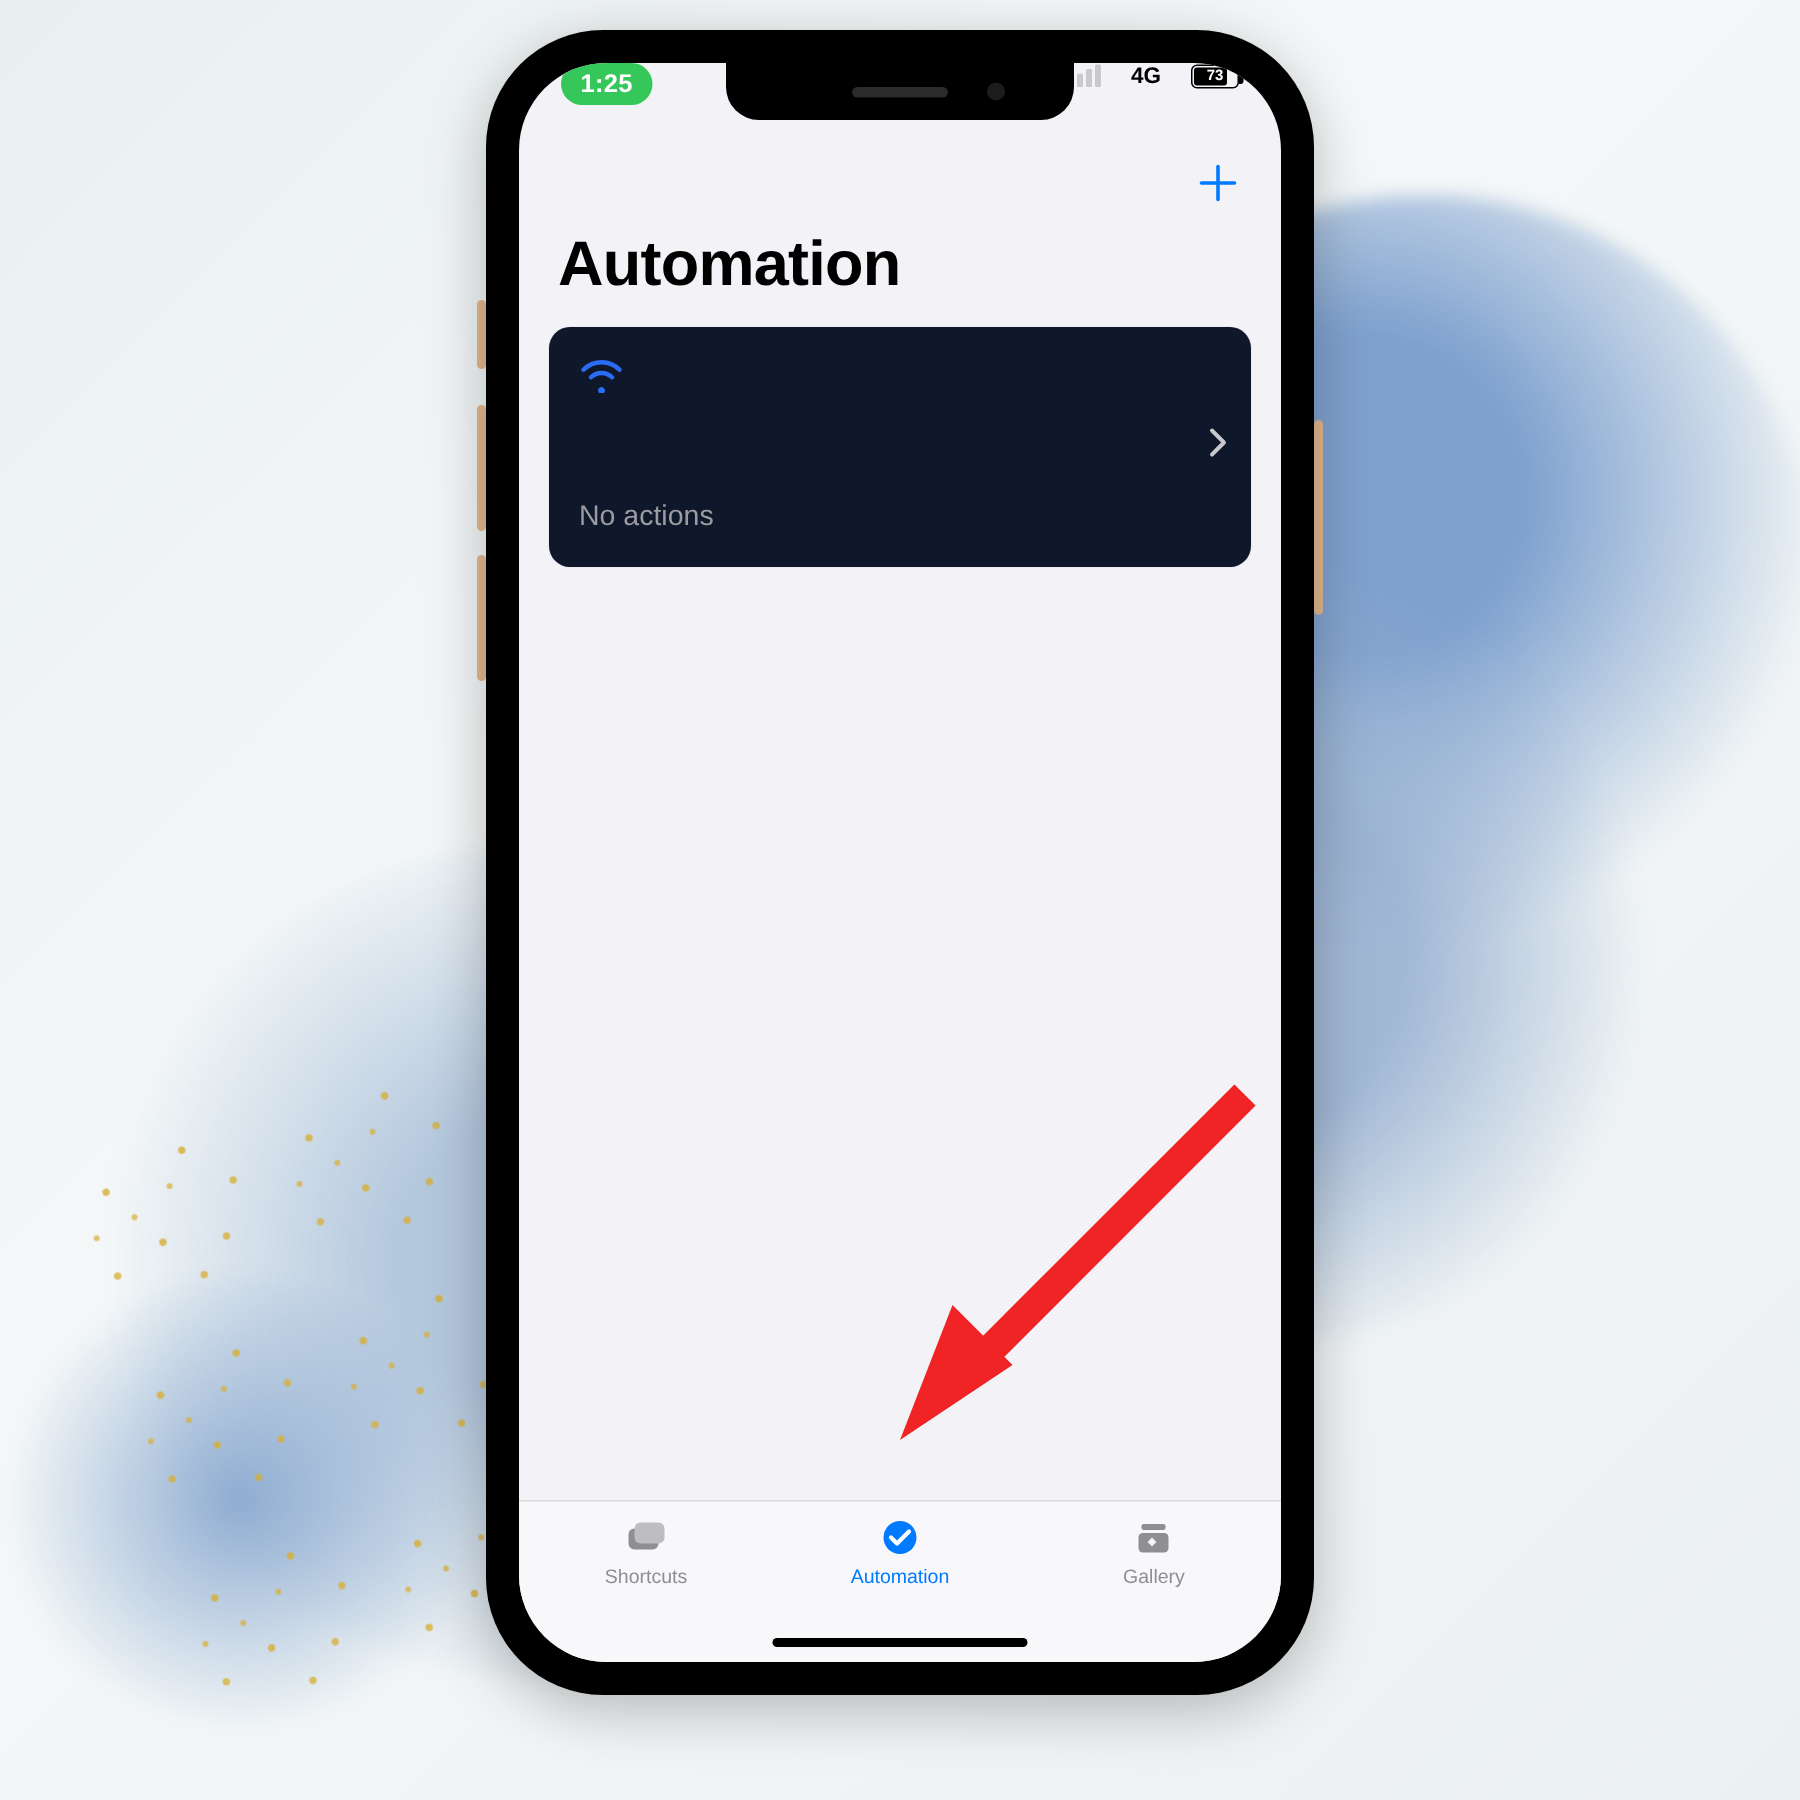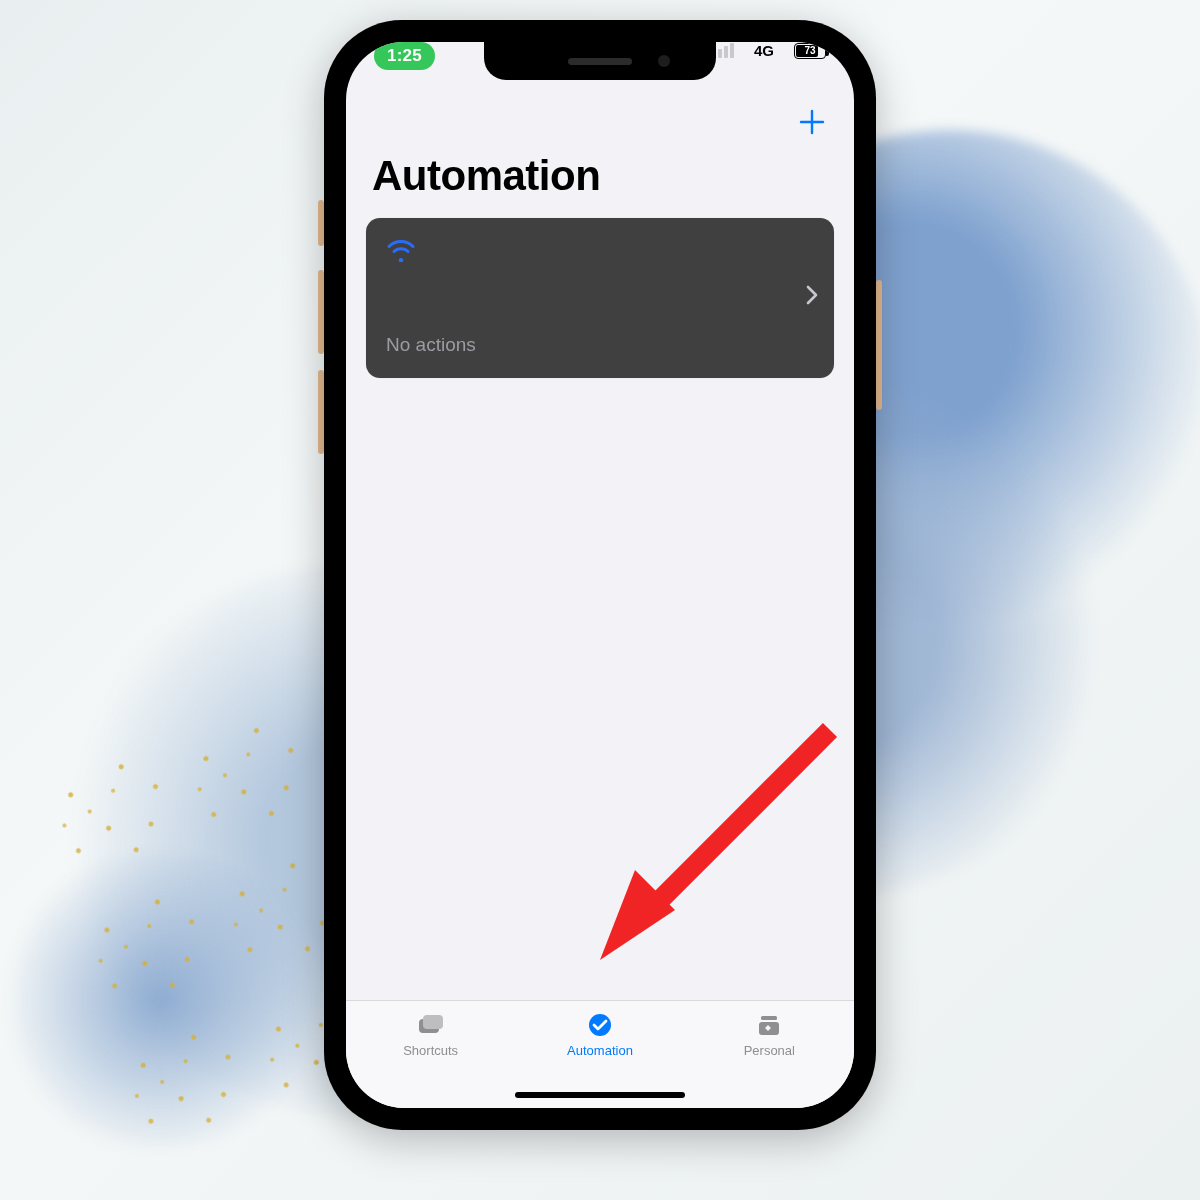--- a/index.html
+++ b/index.html
@@ -158,21 +158,21 @@
 
   
   .title-block { padding: 0 26px; }
   .big-title { font-size: 42px; font-weight: 800; letter-spacing: -0.5px; color:#000; line-height:1.15; }
   .subtitle { margin-top: 12px; font-size: 21px; line-height: 1.38; color: #1a1a1a; max-width: 94%; }
   .section-header { margin-top: 36px; font-size: 28px; font-weight: 800; color:#000; }
 
   
   .card {
     margin: 18px 20px 0;
-    background: #404040;
+    background: #0f172a;
     border-radius: 14px;
     padding: 20px 20px 22px;
     position: relative;
     box-shadow: 0 0 0 0.5px rgba(0,0,0,0.04);
     cursor: pointer;
   }
   .wifi-svg { width: 30px; height: 24px; display:block; }
   .chev { position: absolute; right: 16px; top: 50%; transform: translateY(-50%); color: #c7c7cc; font-size: 22px; }
   .card-footer { margin-top: 72px; color: #9b9ba2; font-size: 19px; }
 
@@ -291,21 +291,21 @@
           <span>Automation</span>
         </div>
         <div class="tab">
           <div class="tab-icon">
             <svg width="30" height="28" viewBox="0 0 30 28">
               <rect x="7" y="5" width="16" height="4" rx="1.5" fill="#8e8e93"></rect>
               <rect x="5" y="11" width="20" height="13" rx="3" fill="#8e8e93"></rect>
               <path d="M11 17 L14 14 L17 17 L14 20 Z" fill="#f2f2f7"></path>
             </svg>
           </div>
-          <span>Personal</span>
+          <span>Gallery</span>
         </div>
         <div class="home-indicator"></div>
       </div>
 
     </div>
   </div>
 </div>
 
 <svg class="arrow" style="top:710px; left:580px;" width="280" height="260" viewBox="0 0 280 260">
   <defs>

